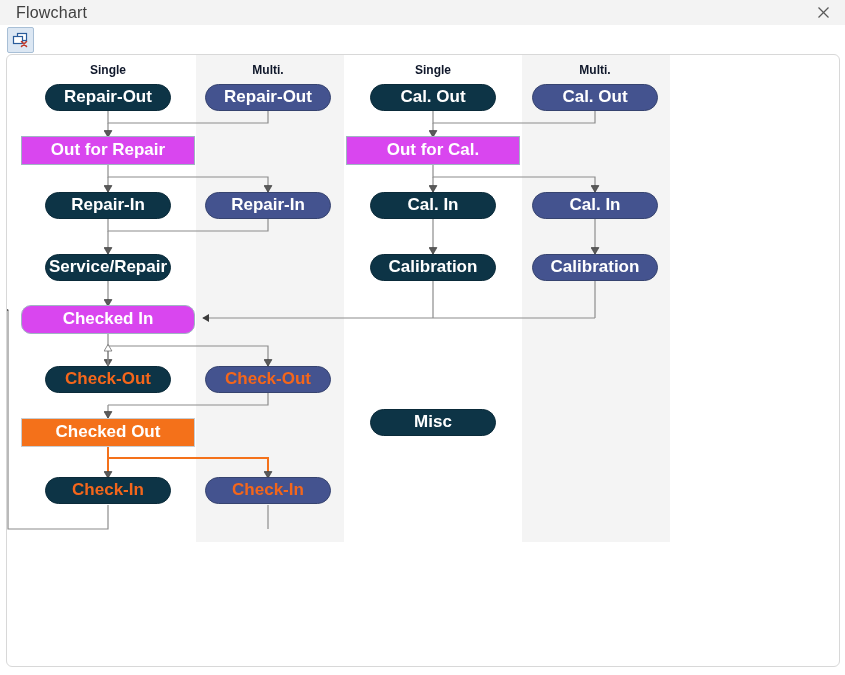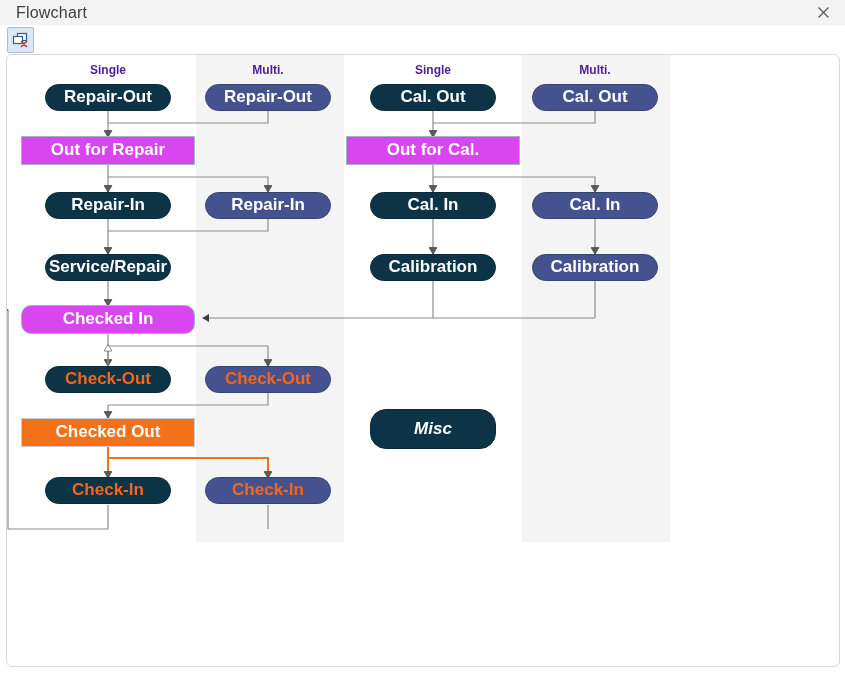--- a/index.html
+++ b/index.html
@@ -44,21 +44,21 @@
     border:1px solid #d8d8d8;border-radius:6px;
     overflow:hidden;
   }
   .canvas{position:absolute;left:0;top:0;width:832px;height:611px;}
   
   .band{position:absolute;background:#f4f4f4;}
   
   svg.links{position:absolute;left:0;top:0;width:832px;height:611px;overflow:visible;}
   
   .col-head{
-    position:absolute;font-size:12px;font-weight:bold;color:#4c1d95;
+    position:absolute;font-size:12px;font-weight:bold;color:#0f172a;
     text-align:center;transform:translateX(-50%);
   }
   .node{
     position:absolute;display:flex;align-items:center;justify-content:center;
     font-size:17px;font-weight:bold;text-align:center;
     box-sizing:border-box;line-height:1.1;cursor:pointer;
     user-select:none;
   }
   .n-single{
     background:#0d3446;color:#ffffff;border-radius:16px;
@@ -188,21 +188,21 @@
 
       <div class="node n-single" style="left:38px;top:199px;width:126px;height:27px;">Service/Repair</div>
       <div class="node n-single" style="left:363px;top:199px;width:126px;height:27px;">Calibration</div>
       <div class="node n-multi" style="left:525px;top:199px;width:126px;height:27px;">Calibration</div>
 
       <div class="node n-state" style="left:14px;top:250px;width:174px;height:29px;border-radius:10px;">Checked In</div>
 
       <div class="node n-single orange-text" style="left:38px;top:311px;width:126px;height:27px;">Check-Out</div>
       <div class="node n-multi orange-text" style="left:198px;top:311px;width:126px;height:27px;">Check-Out</div>
 
-      <div class="node n-single" style="left:363px;top:354px;width:126px;height:40px;font-style:italic;">Misc</div>
+      <div class="node n-single" style="left:363px;top:354px;width:126px;height:27px;">Misc</div>
 
       <div class="node n-state orange" style="left:14px;top:363px;width:174px;height:29px;">Checked Out</div>
 
       <div class="node n-single orange-text" style="left:38px;top:422px;width:126px;height:27px;">Check-In</div>
       <div class="node n-multi orange-text" style="left:198px;top:422px;width:126px;height:27px;">Check-In</div>
 
     </div>
   </div>
 </div>
 

